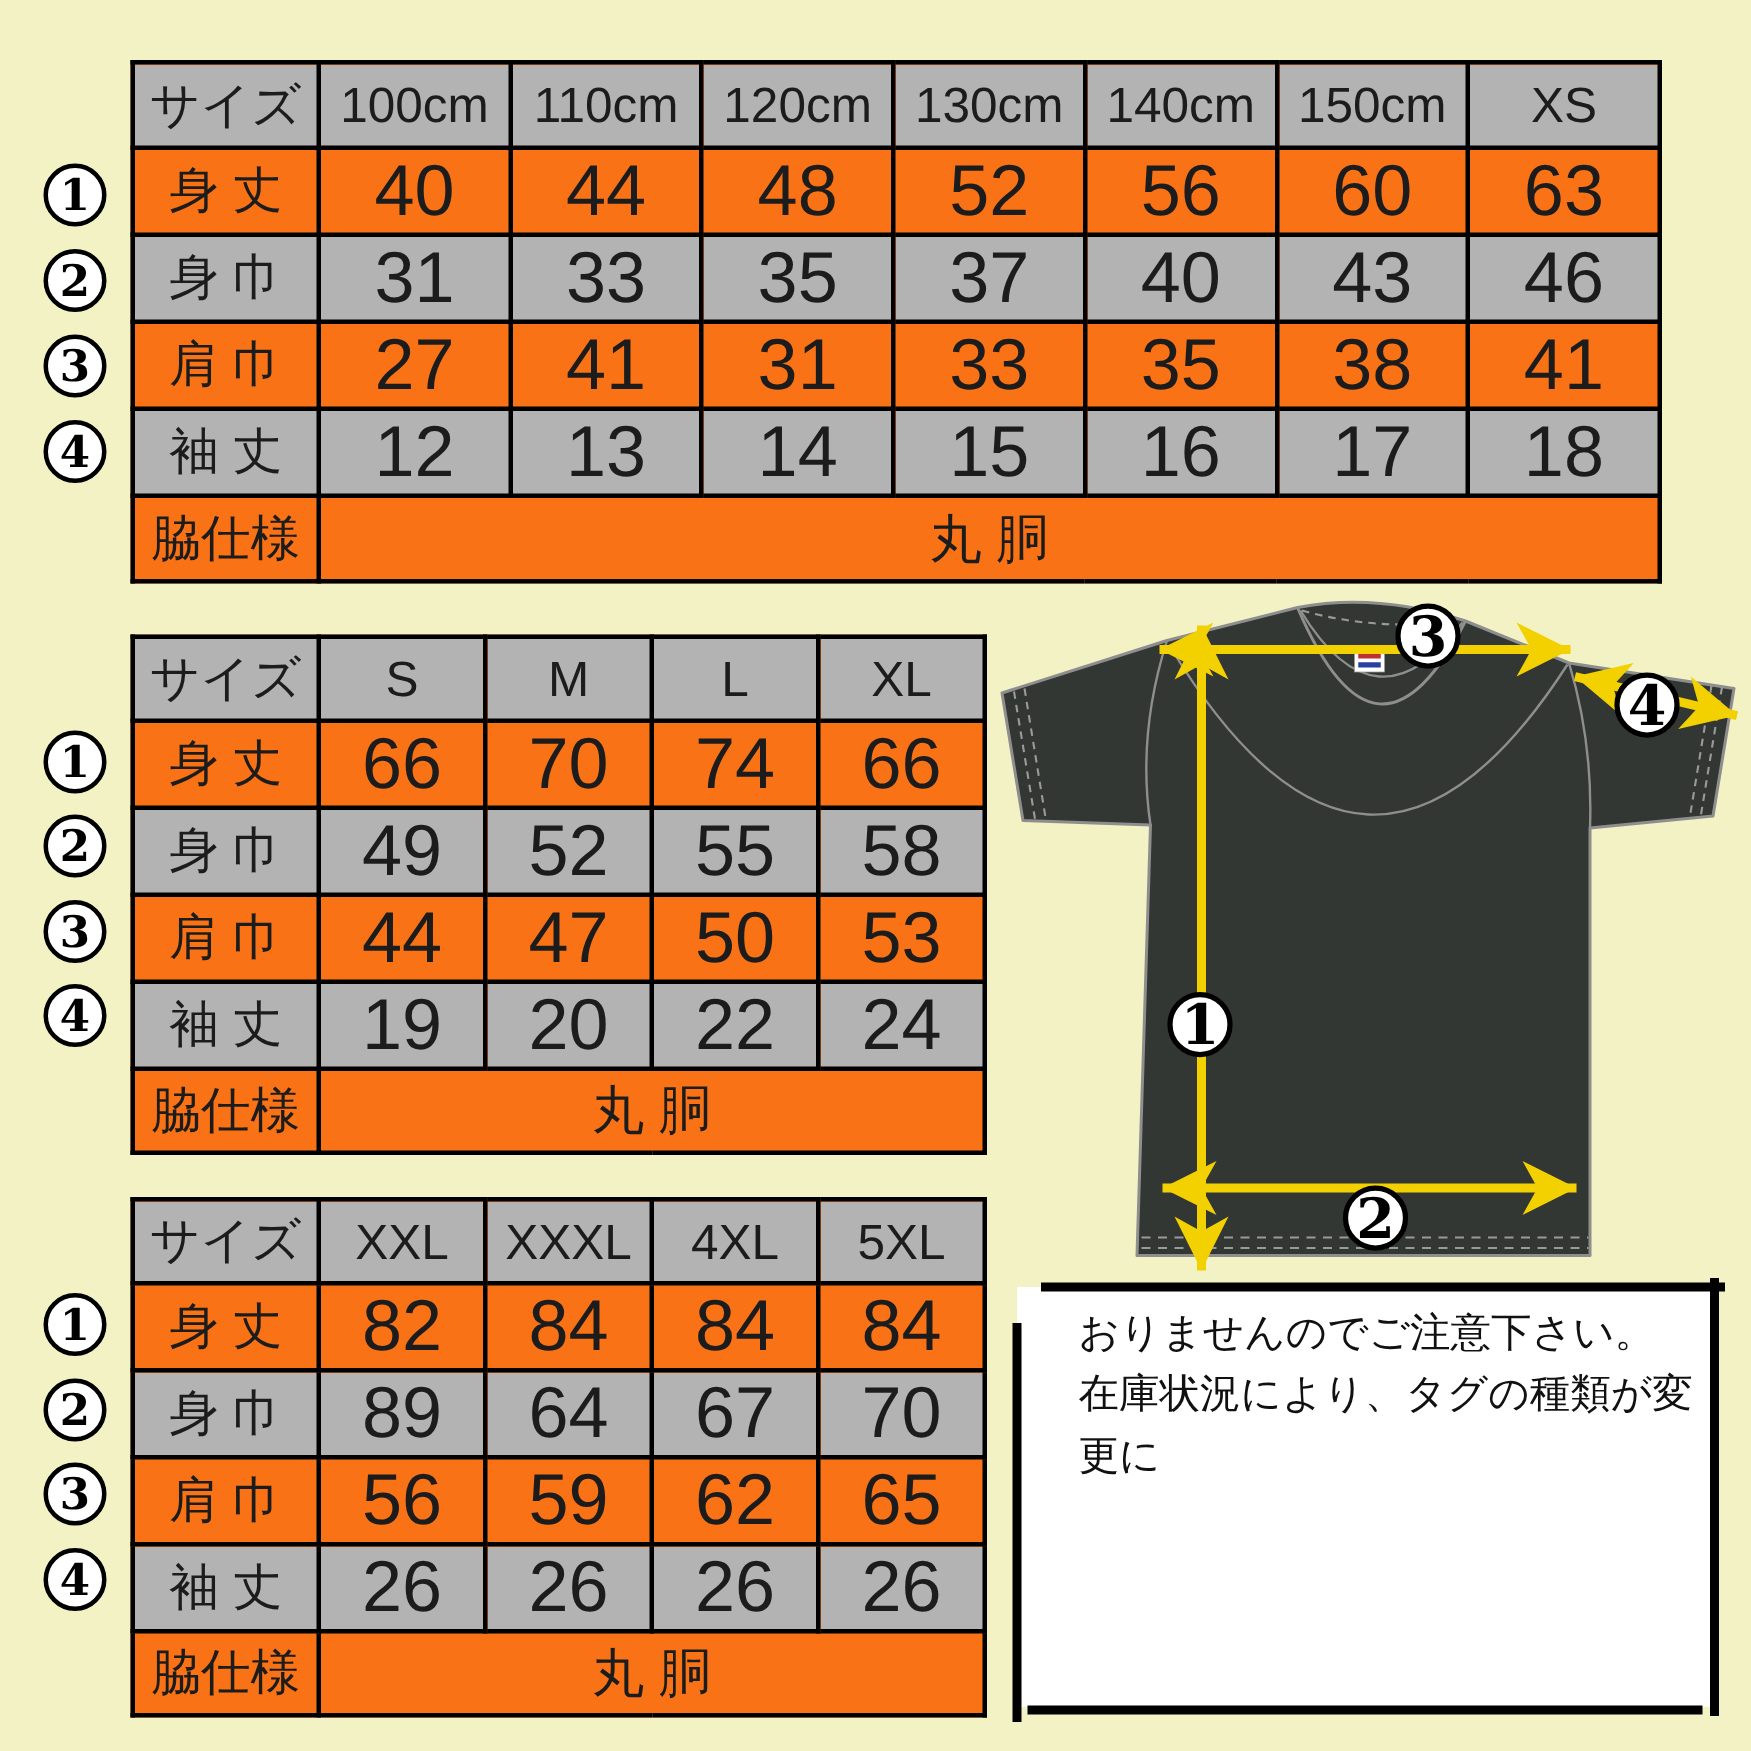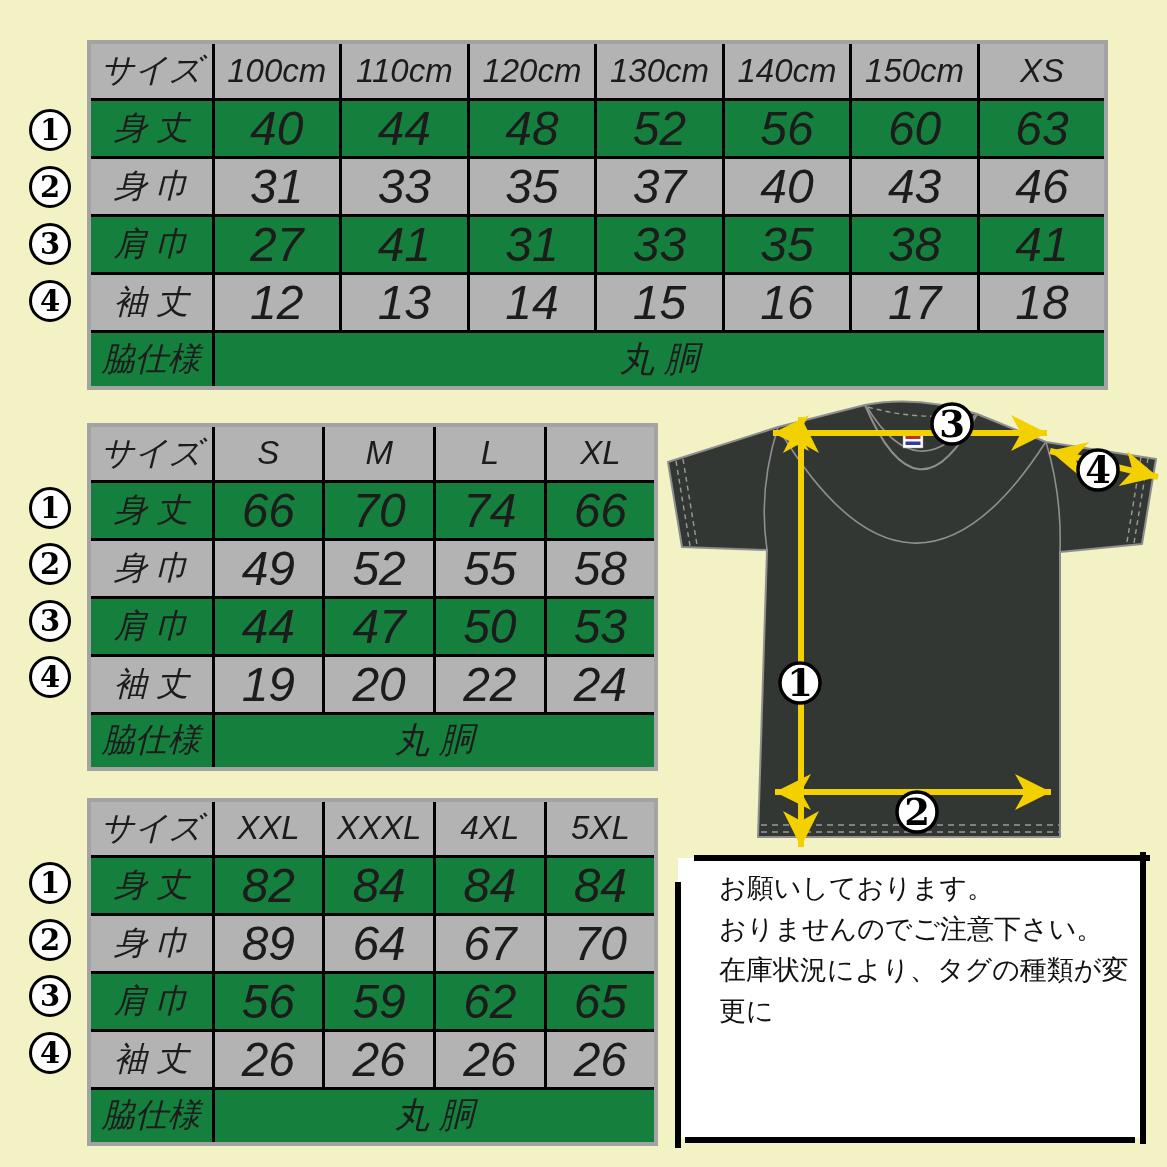--- a/index.html
+++ b/index.html
@@ -5,21 +5,21 @@
   html,body {margin:0; padding:0;}
   body {
     width:1167px; height:1167px; position:relative; overflow:hidden;
     background:#F2F2C5;
     font-family:"Liberation Sans","DejaVu Sans",sans-serif;
     color:#1c1c1c;
   }
   
   .size-table {
     position:absolute; border-collapse:collapse; table-layout:fixed;
-    background:#15803d; border:4px solid #a3a3a3;font-style:italic;
+    background:#f97316; border:2px solid #a3a3a3;
   }
   .size-table th, .size-table td {
     border:3px solid #000; text-align:center; vertical-align:middle;
     font-weight:normal; white-space:nowrap; overflow:hidden; padding:0;
   }
   .g {background:#B3B3B3;}
   .hdr th {font-size:33px;}
   .lbl {font-size:33px;}
   .val {font-size:48px;}
   .foot-val {font-size:35px;}
@@ -289,18 +289,17 @@
   </g>
 </svg>
 
 <div id="notice">
   <div class="fill"></div>
   <div class="bl" id="n-top"></div>
   <div class="bl" id="n-left"></div>
   <div class="bl" id="n-right"></div>
   <div class="bl" id="n-bottom"></div>
   <div class="notice-text">
-    <div class="indent">お願いしております。</div>
     <div class="indent">おりませんのでご注意下さい。</div>
     <div class="indent">在庫状況により、タグの種類が変更に</div>
 
   </div>
 </div>
 
 </body></html>

